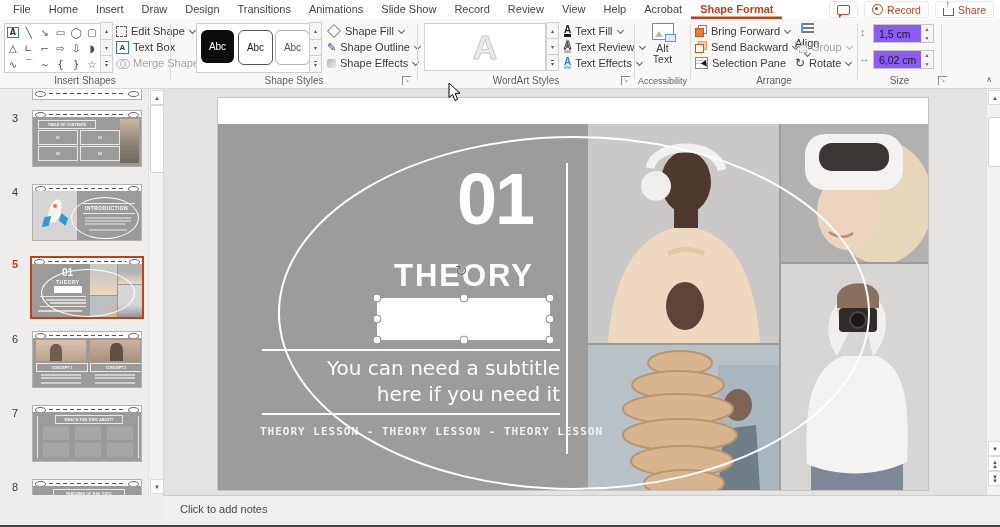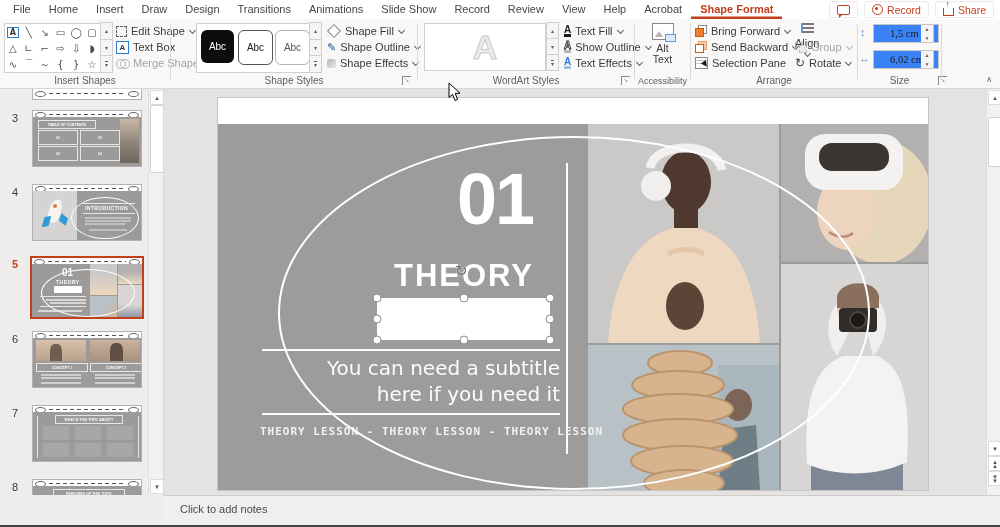--- a/index.html
+++ b/index.html
@@ -67,22 +67,22 @@
   
   .abc-box{position:absolute;background:#fff;border:1px solid #d2d0ce;}
   .abc{position:absolute;width:33px;height:33px;border-radius:6px;font-size:10px;display:flex;align-items:center;justify-content:center;}
   .abc.t1{background:#0d0d0d;color:#fff;}
   .abc.t2{background:#fff;border:1px solid #555;color:#222;}
   .abc.t3{background:#fff;border:1px solid #b5b3b1;color:#555;}
   
   #wa-preview{position:absolute;background:#fff;border:1px solid #d2d0ce;display:flex;align-items:center;justify-content:center;
               font-size:34px;font-weight:bold;color:#eceae8;-webkit-text-stroke:1px #ccc9c7;}
   
-  .size-field{position:absolute;width:48px;height:17px;background:#3b82f6;border:1px solid #c8c6c4;font-size:10.5px;
-              display:flex;align-items:center;padding-left:16px;color:#1a1a1a;font-family:Liberation Serif, serif;}
+  .size-field{position:absolute;width:48px;height:17px;background:#8b5cf6;border:1px solid #c8c6c4;font-size:10.5px;
+              display:flex;align-items:center;padding-left:5px;color:#1a1a1a;}
   .spin{position:absolute;width:12px;height:17px;border:1px solid #c8c6c4;border-left:none;display:flex;flex-direction:column;}
   .spin span{flex:1;font-size:5px;color:#605e5c;display:flex;align-items:center;justify-content:center;background:#f6f5f4;}
   #alt-icon{position:relative;width:20px;height:15px;border:1px solid #8a8886;background:#fff;margin:0 auto;}
   #alt-icon::before{content:"";position:absolute;left:2px;bottom:2px;border:4px solid transparent;border-bottom:6px solid #b8b6b4;}
   #alt-icon::after{content:"";position:absolute;right:-3px;bottom:-3px;width:9px;height:6px;background:#dceafc;border:1px solid #5b9bd5;}
   #ribbon-collapse{position:absolute;right:8px;bottom:4px;font-size:8px;color:#605e5c;}
   
   #content{position:absolute;left:0;top:89px;width:1000px;height:406px;background:#e5e3e2;}
   #thumb-panel{position:absolute;left:0;top:0;width:163px;height:406px;background:#efedec;border-right:1px solid #d8d6d4;overflow:hidden;}
   .thumb-num{position:absolute;left:12px;font-size:11px;color:#3b3a39;}
@@ -272,21 +272,21 @@
             <span>▾</span>
           </div>
       </div>
       <div class="rbtn-row" style="left:146px;top:4px;">
           <span class="ic-tfill">A</span>
           <span>Text Fill</span>
           <span class="chev"></span>
         </div>
       <div class="rbtn-row" style="left:146px;top:20px;">
           <span class="ic-toutline">A</span>
-          <span>Show Outline</span>
+          <span>Text Review</span>
           <span class="chev"></span>
         </div>
       <div class="rbtn-row" style="left:146px;top:36px;">
           <span class="ic-teffects">A</span>
           <span>Text Effects</span>
           <span class="chev"></span>
         </div>
       <div class="grp-label">WordArt Styles</div>
       <div class="launcher" style="right:4px;"></div>
     </div>

